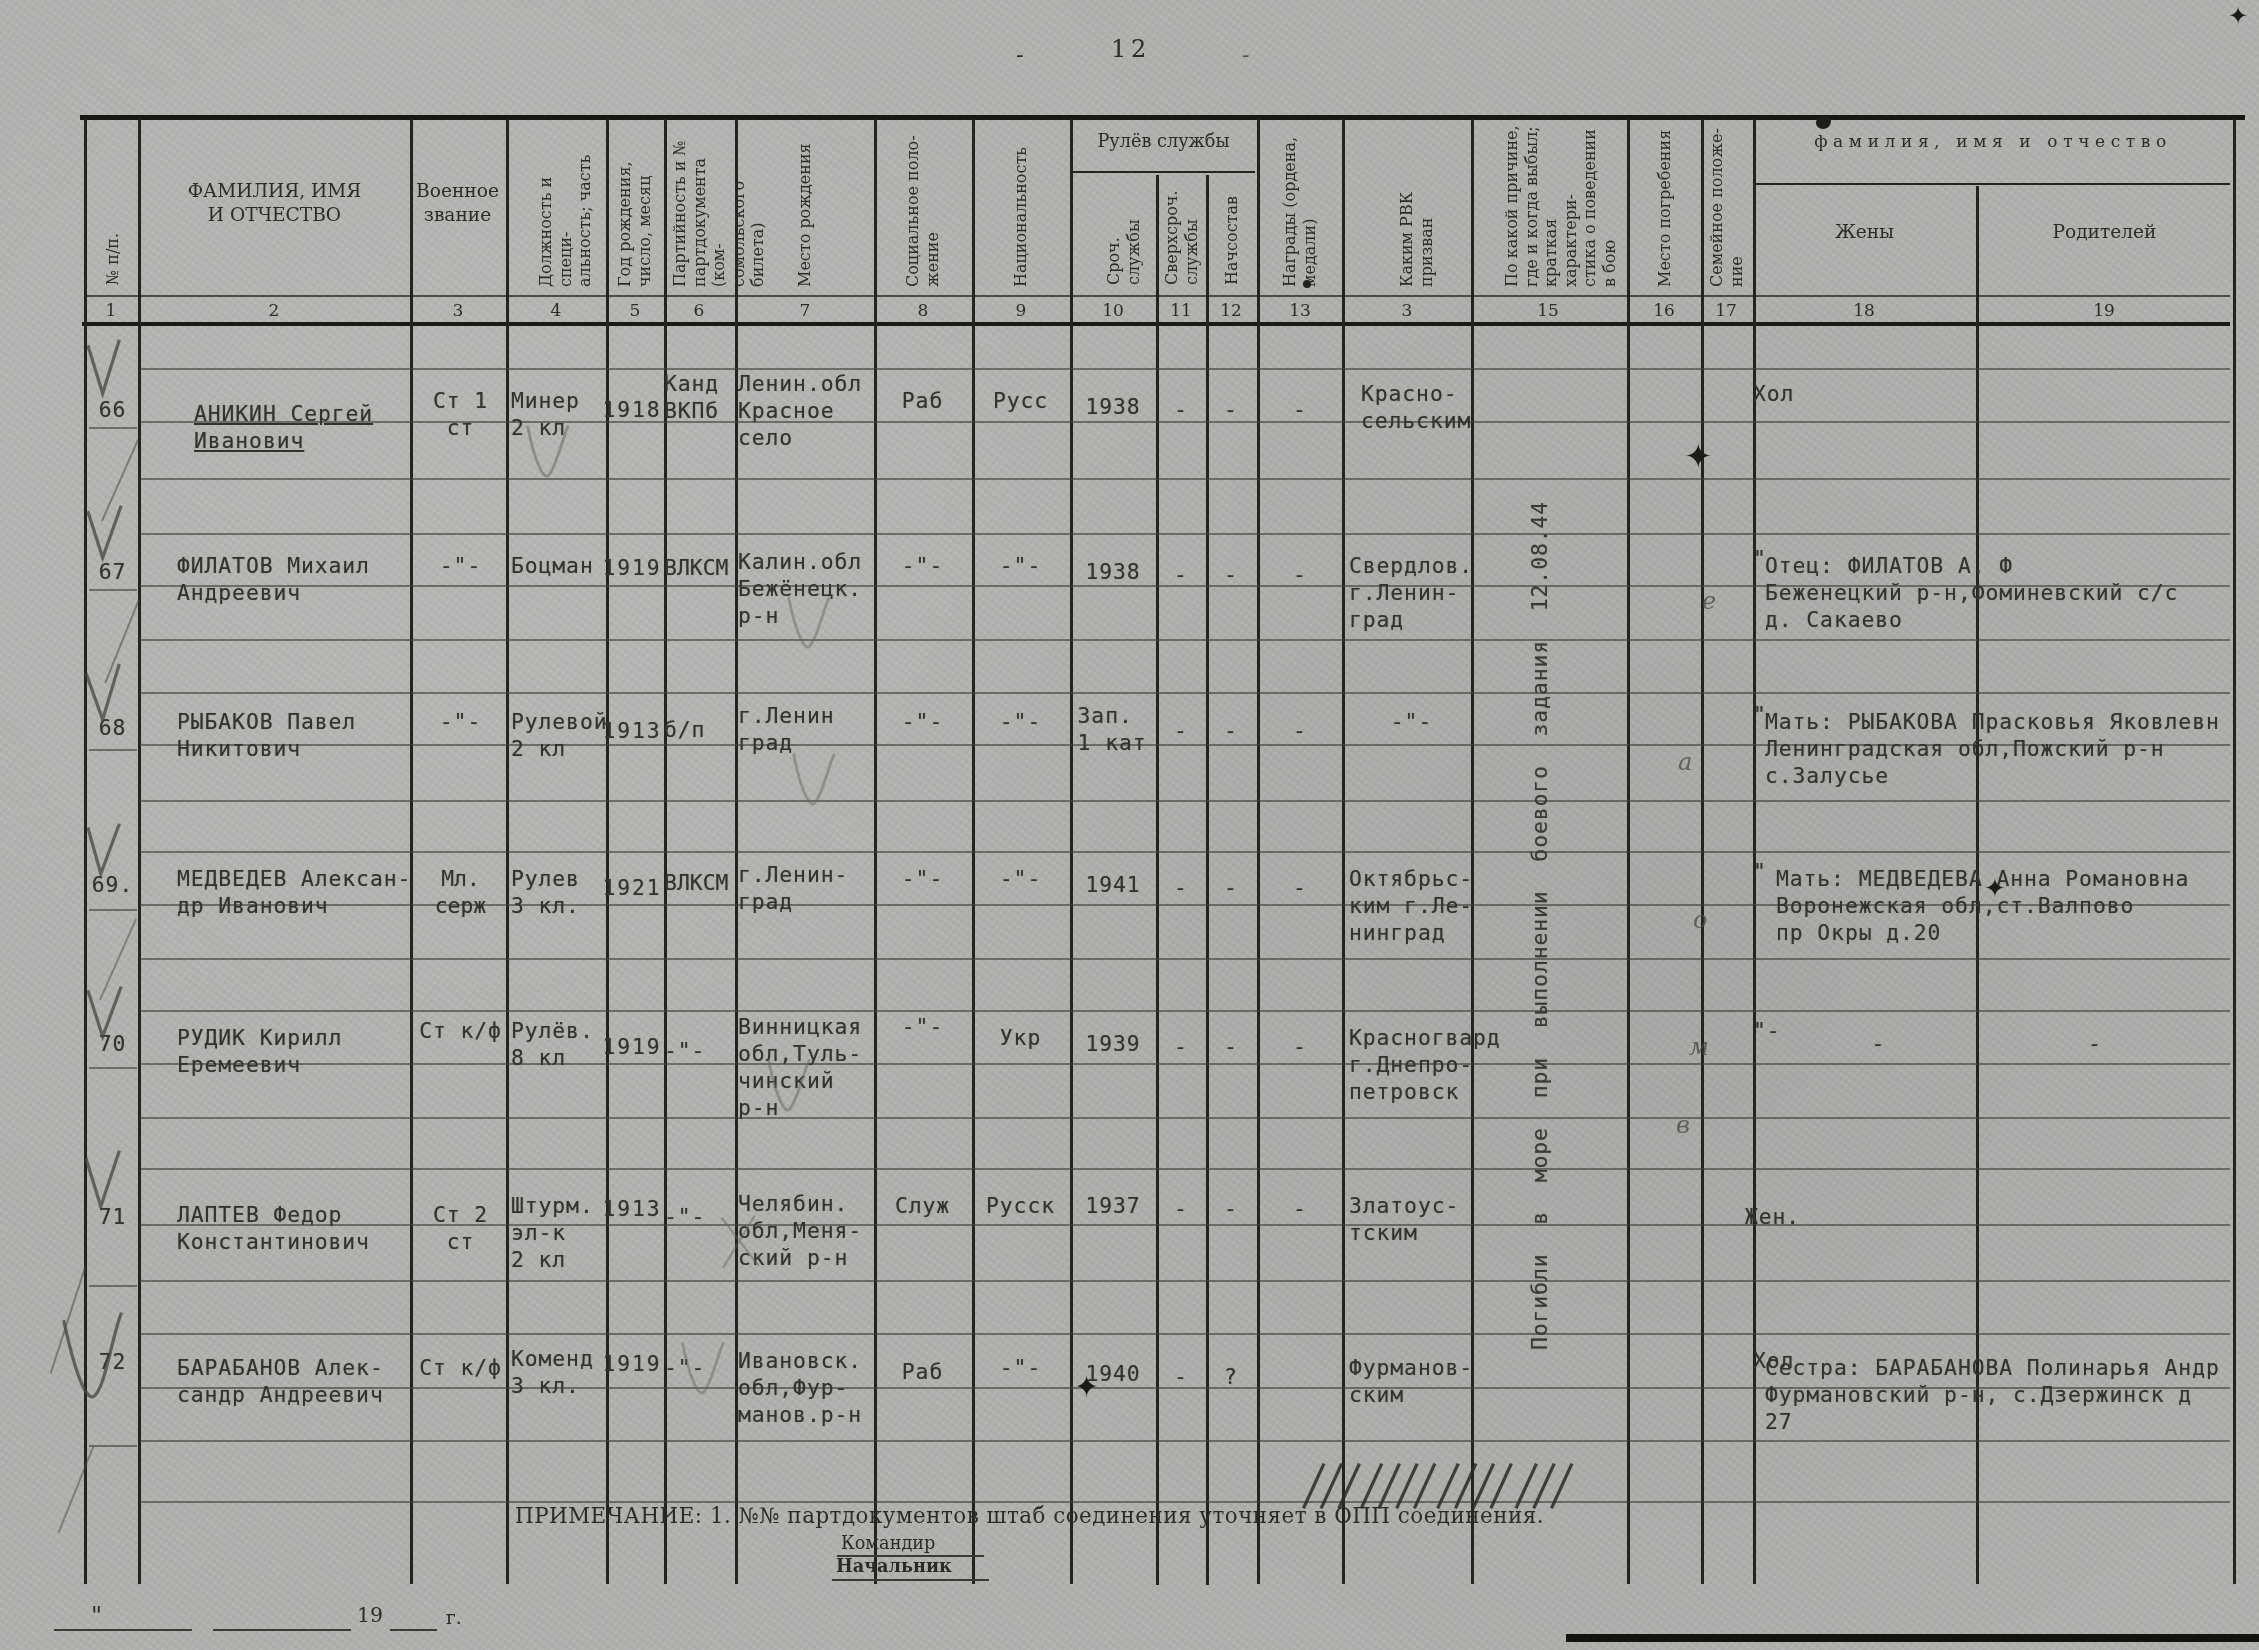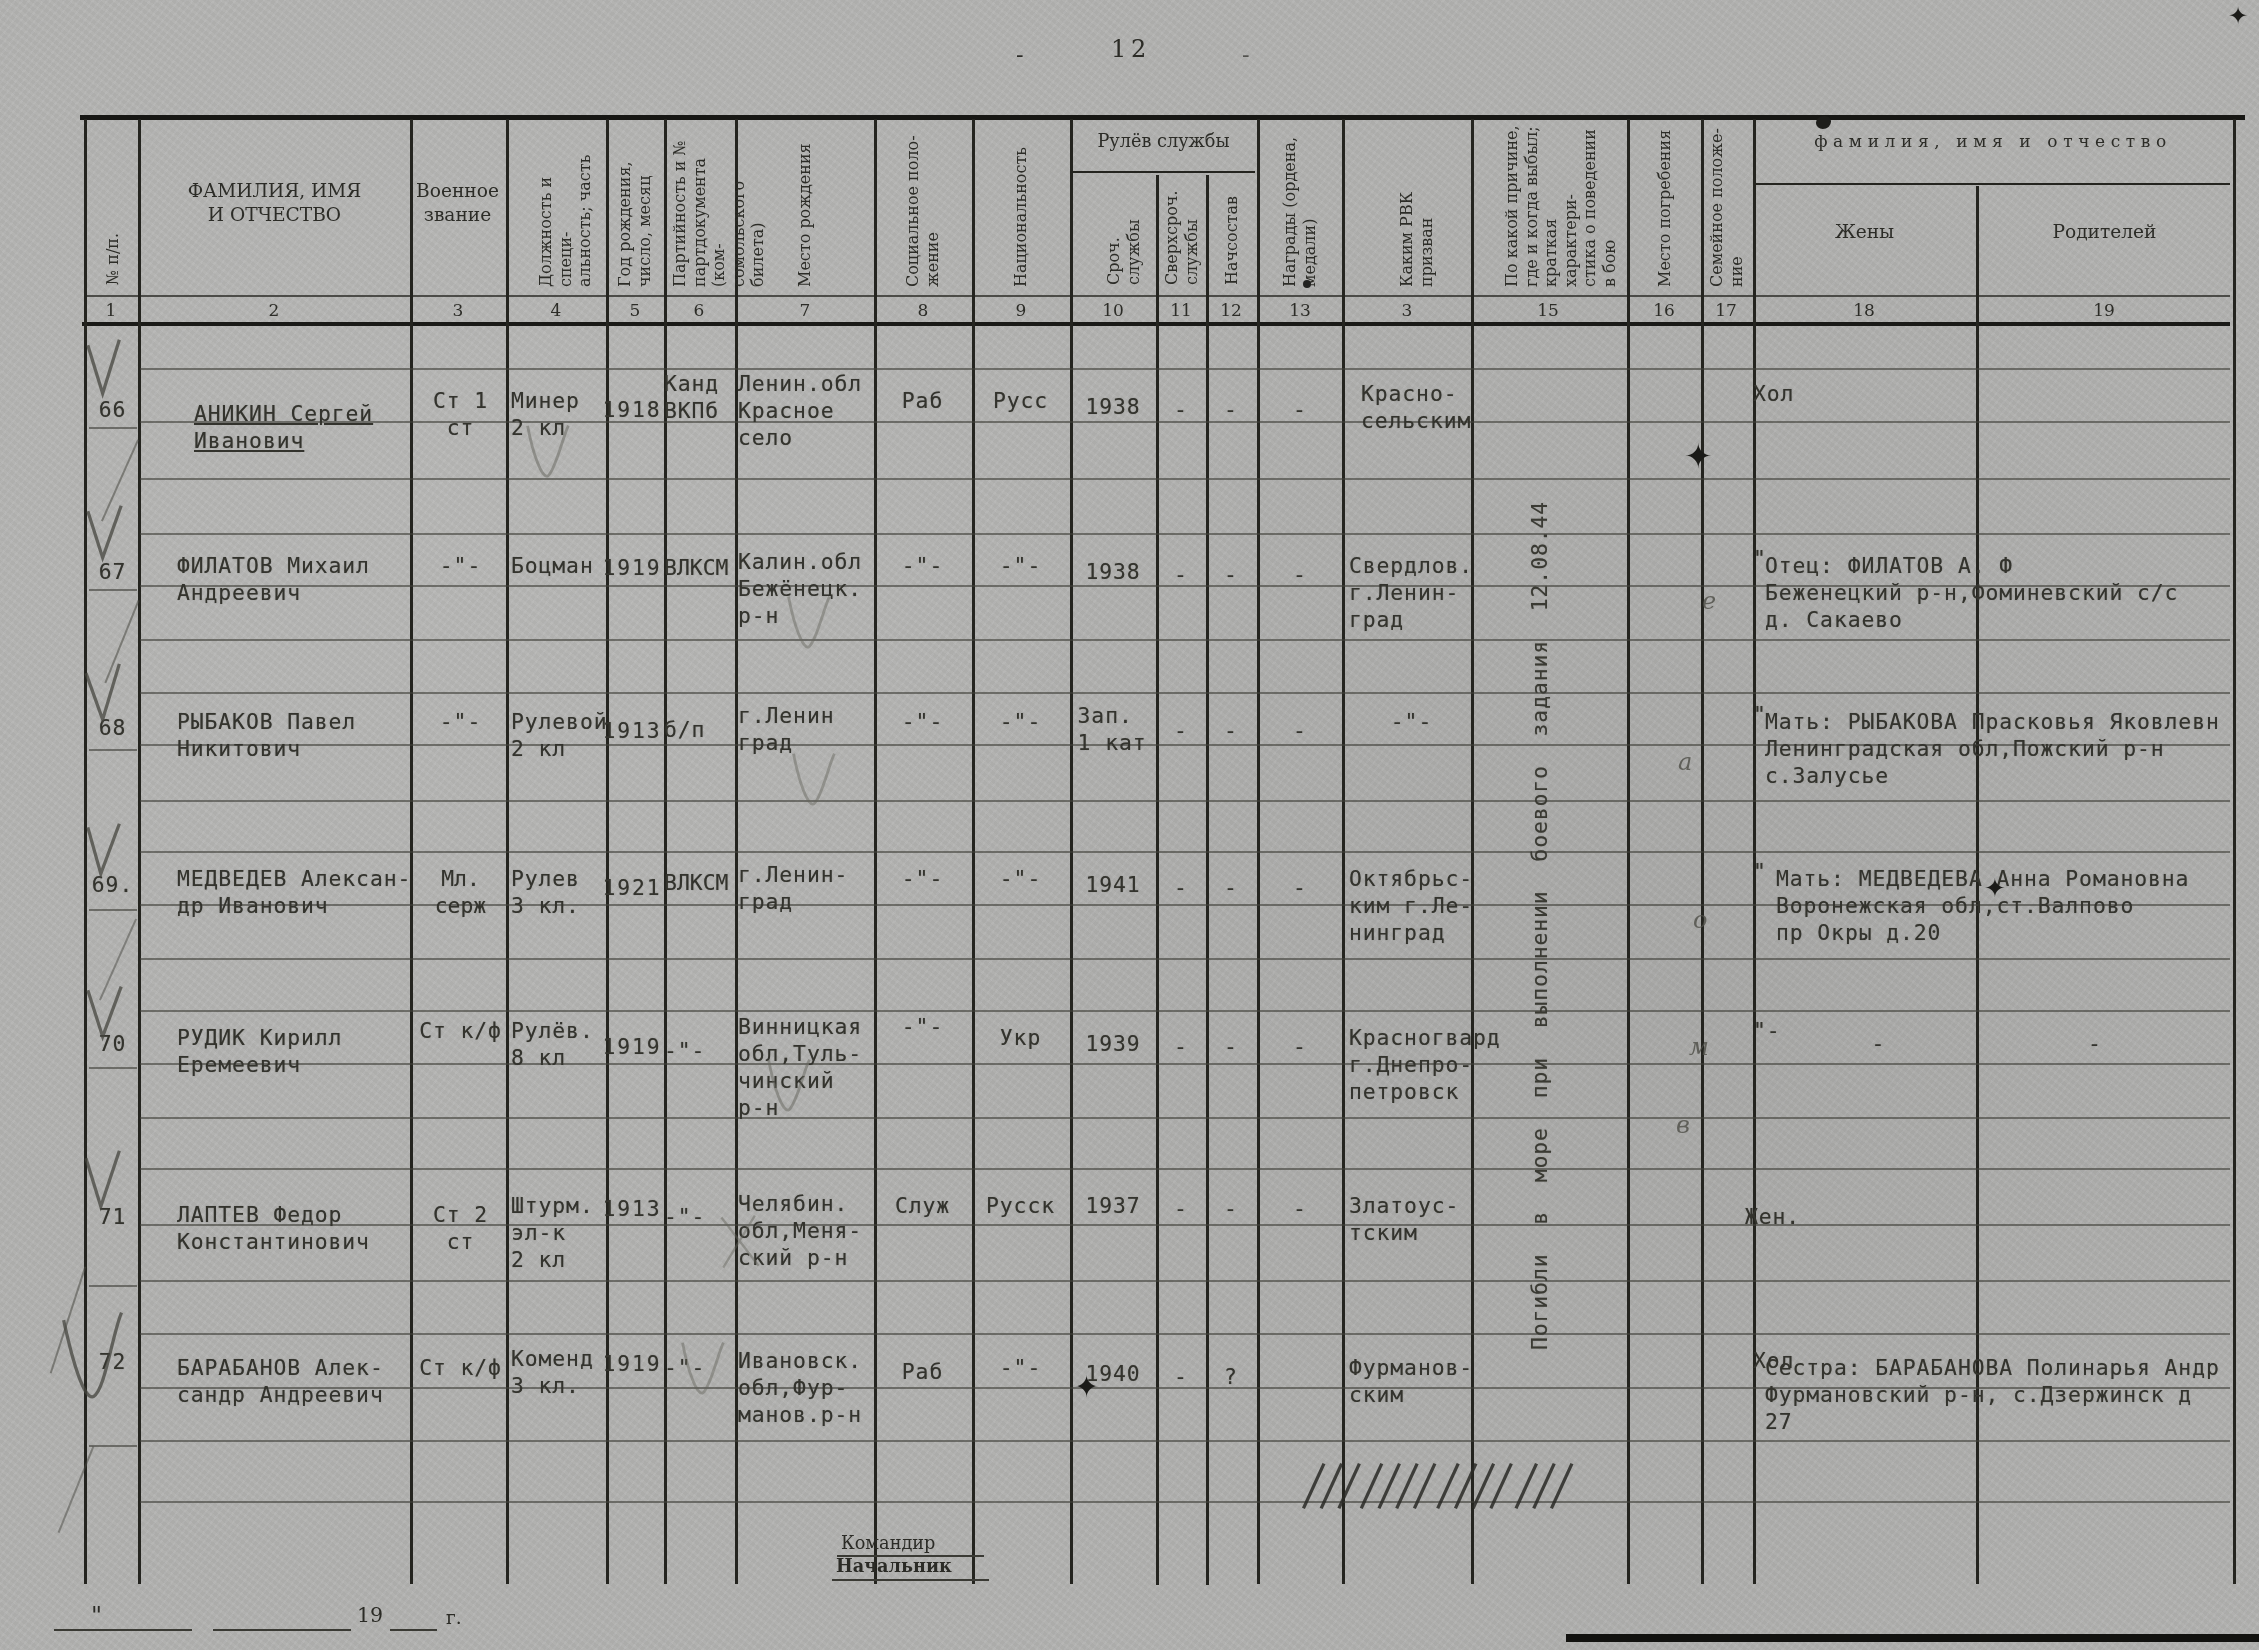--- a/index.html
+++ b/index.html
@@ -422,20 +422,21 @@
     </g>
   </svg>
 
   <div class="blot" style="left:1684px;top:436px;font-size:34px;">✦</div>
   <div class="blot" style="left:1984px;top:873px;font-size:26px;">✦</div>
   <div class="blot" style="left:1074px;top:1369px;font-size:30px;">✦</div>
   <div class="blot" style="left:2228px;top:1.9px;font-size:24px;">✦</div>
   <div class="blot" style="left:1303px;top:280px;width:8.4px;height:8.4px;background:#222220;border-radius:50%;"></div>
   <div class="blot" style="left:1816px;top:116px;width:15px;height:13px;background:#1d1d1a;border-radius:50% 40% 55% 45%;"></div>
 
+  <div class="ftext" style="left:515px;top:1503px;font-size:21.4px;letter-spacing:0.5px;">ПРИМЕЧАНИЕ: 1. №№ партдокументов штаб соединения уточняет в ОПП соединения.</div>
   <div class="ftext" style="left:841px;top:1533px;font-size:17.7px;">Командир</div>
   <div class="footerline" style="left:837px;top:1555px;width:147px;"></div>
   <div class="ftext" style="left:836px;top:1555px;font-size:17.7px;font-weight:bold;">Начальник</div>
   <div class="footerline" style="left:832px;top:1579px;width:157px;"></div>
 
   <div class="ftext" style="left:91px;top:1602px;font-size:24px;">"</div>
   <div class="footerline" style="left:54px;top:1629px;width:138px;"></div>
   <div class="footerline" style="left:213px;top:1629px;width:138px;"></div>
   <div class="ftext" style="left:357px;top:1603px;font-size:20.5px;">19</div>
   <div class="footerline" style="left:390px;top:1629px;width:47px;"></div>

